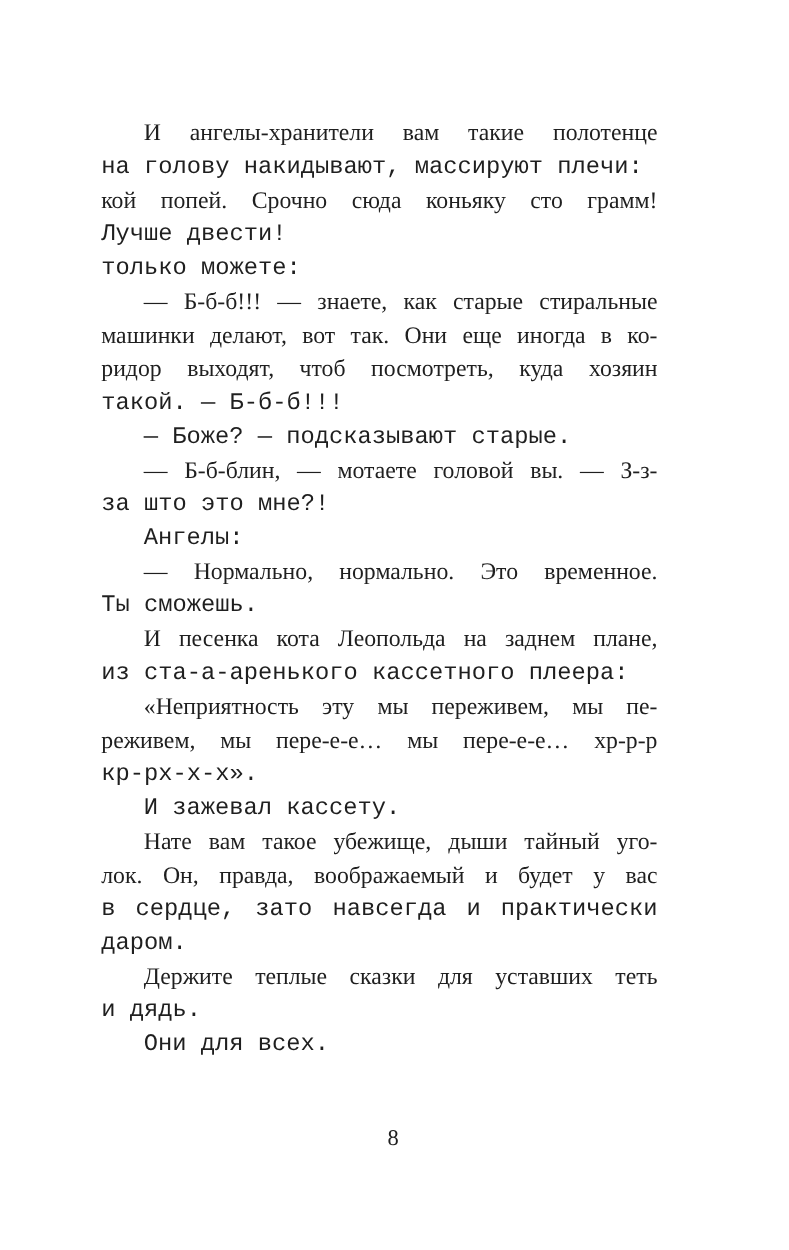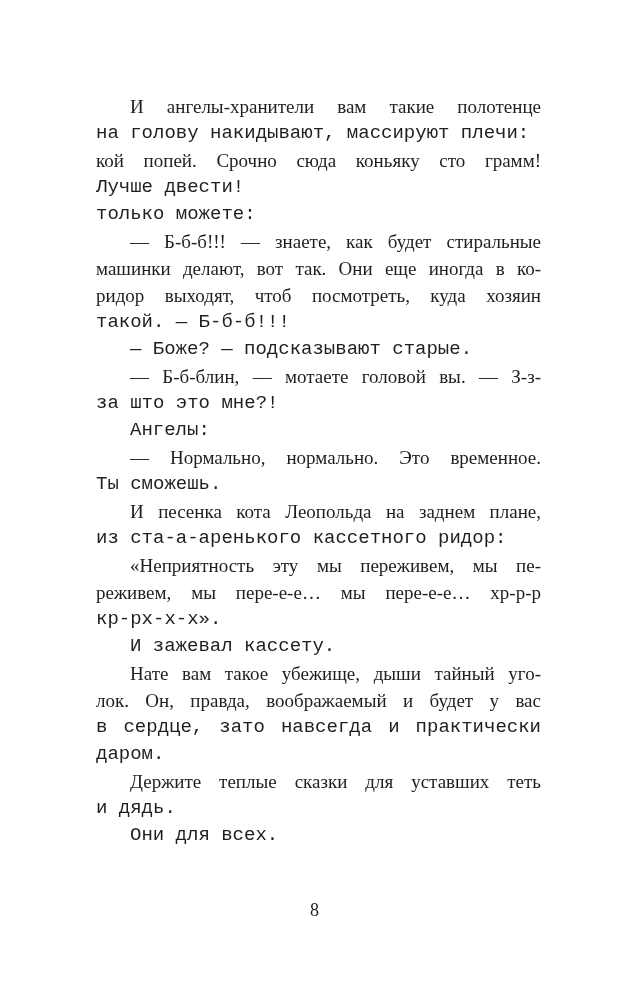--- a/index.html
+++ b/index.html
@@ -11,21 +11,21 @@
     position: relative;
     width: 631px;
     height: 1000px;
     background: #ffffff;
     overflow: hidden;
     font-family: "Liberation Serif", "DejaVu Serif", serif;
     color: #1f1f1f;
   }
   .text-block {
     position: absolute;
-    left: 96px;
+    left: 81px;
     top: 93px;
     width: 445px;
     font-size: 19px;
     line-height: 27px;
     -webkit-font-smoothing: antialiased;
   }
   .para {
     margin: 0;
     padding: 0;
   }
@@ -62,42 +62,42 @@
         <span class="line last">на голову накидывают, массируют плечи:</span>
       </p>
       <p class="para">
         <span class="line">кой попей. Срочно сюда коньяку сто грамм!</span>
         <span class="line last">Лучше двести!</span>
       </p>
       <p class="para">
         <span class="line last">только можете:</span>
       </p>
       <p class="para">
-        <span class="line first">— Б-б-б!!! — знаете, как будет стиральные</span>
+        <span class="line first">— Б-б-б!!! — знаете, как старые стиральные</span>
         <span class="line">машинки делают, вот так. Они еще иногда в ко-</span>
         <span class="line">ридор выходят, чтоб посмотреть, куда хозяин</span>
         <span class="line last">такой. — Б-б-б!!!</span>
       </p>
       <p class="para">
         <span class="line first last">— Боже? — подсказывают старые.</span>
       </p>
       <p class="para">
         <span class="line first">— Б-б-блин, — мотаете головой вы. — З-з-</span>
         <span class="line last">за што это мне?!</span>
       </p>
       <p class="para">
         <span class="line first last">Ангелы:</span>
       </p>
       <p class="para">
         <span class="line first">— Нормально, нормально. Это временное.</span>
         <span class="line last">Ты сможешь.</span>
       </p>
       <p class="para">
         <span class="line first">И песенка кота Леопольда на заднем плане,</span>
-        <span class="line last">из ста-а-аренького кассетного ридор:</span>
+        <span class="line last">из ста-а-аренького кассетного плеера:</span>
       </p>
       <p class="para">
         <span class="line first">«Неприятность эту мы переживем, мы пе-</span>
         <span class="line">реживем, мы пере-е-е… мы пере-е-е… хр-р-р</span>
         <span class="line last">кр-рх-х-х».</span>
       </p>
       <p class="para">
         <span class="line first last">И зажевал кассету.</span>
       </p>
       <p class="para">

